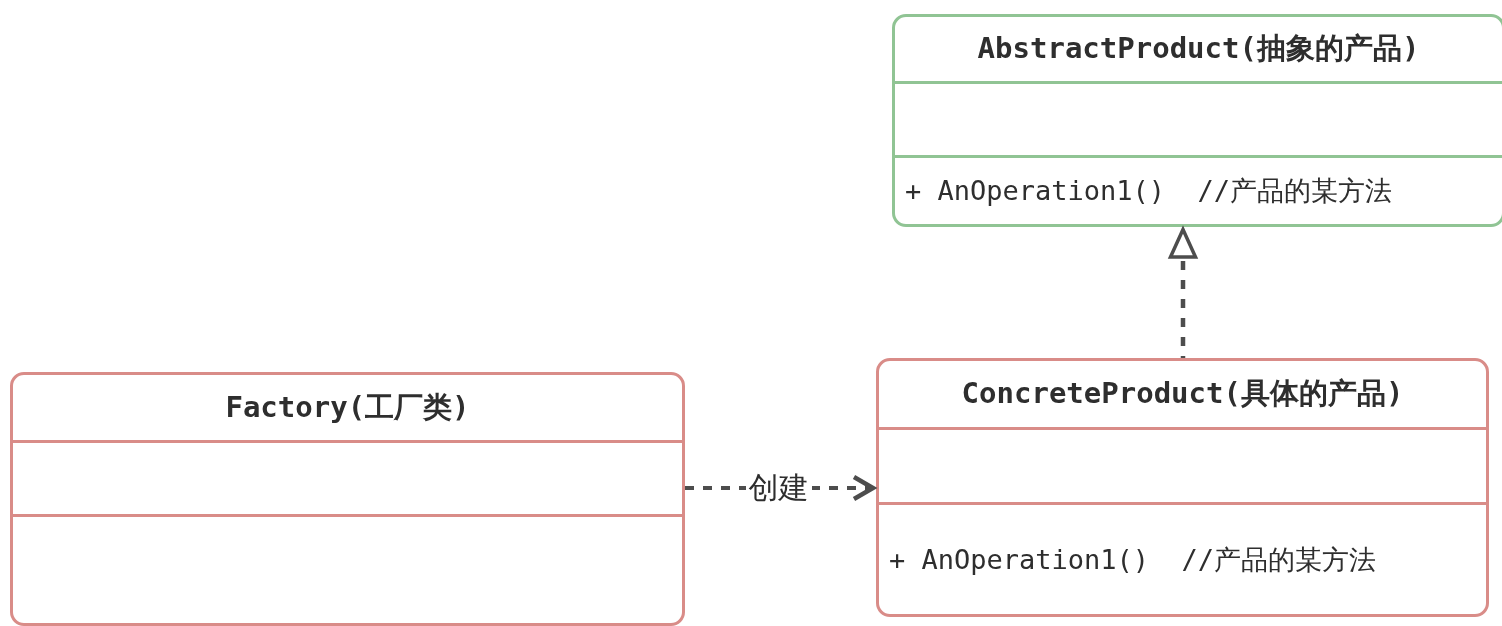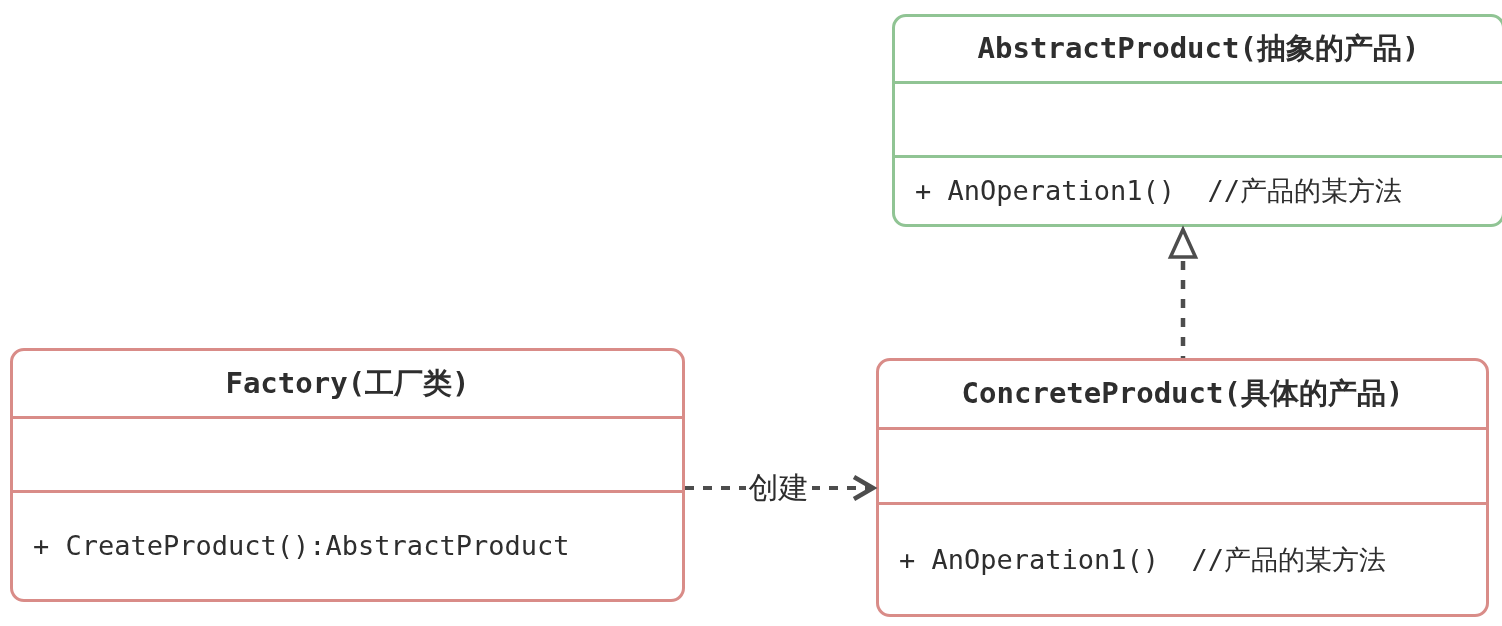--- a/index.html
+++ b/index.html
@@ -35,21 +35,21 @@
   }
   .sec-attrs {
     border-top: 3px solid;
     border-bottom: 3px solid;
   }
   .sec-methods {
     flex: 1;
     display: flex;
     flex-direction: column;
     justify-content: center;
-    padding-left: 20px;
+    padding-left: 10px;
     font-size: 27px;
   }
   .method-line {
     white-space: pre;
     line-height: 44px;
   }
   .arrow-svg {
     position: absolute;
     overflow: visible;
   }
@@ -74,25 +74,24 @@
 <div class="canvas">
 
   <div class="class-box box-green" style="left:876px; top:14px; width:613px; height:213px;margin-left:16px;">
     <div class="sec-title" style="height:64px;">AbstractProduct(抽象的产品)</div>
     <div class="sec-attrs" style="height:77px;"></div>
     <div class="sec-methods">
       <div class="method-line">+ AnOperation1()  //产品的某方法</div>
     </div>
   </div>
 
-  <div class="class-box box-red" style="left:10px; top:348px; width:675px; height:254px;">
+  <div class="class-box box-red" style="left:10px; top:372px; width:675px; height:254px;">
     <div class="sec-title" style="height:65px;">Factory(工厂类)</div>
     <div class="sec-attrs" style="height:77px;"></div>
     <div class="sec-methods">
-      <div class="method-line">+ CreateProduct():AbstractProduct</div>
     </div>
   </div>
 
   <div class="class-box box-red" style="left:876px; top:358px; width:613px; height:259px;">
     <div class="sec-title" style="height:66px;">ConcreteProduct(具体的产品)</div>
     <div class="sec-attrs" style="height:78px;"></div>
     <div class="sec-methods">
       <div class="method-line">+ AnOperation1()  //产品的某方法</div>
     </div>
   </div>

